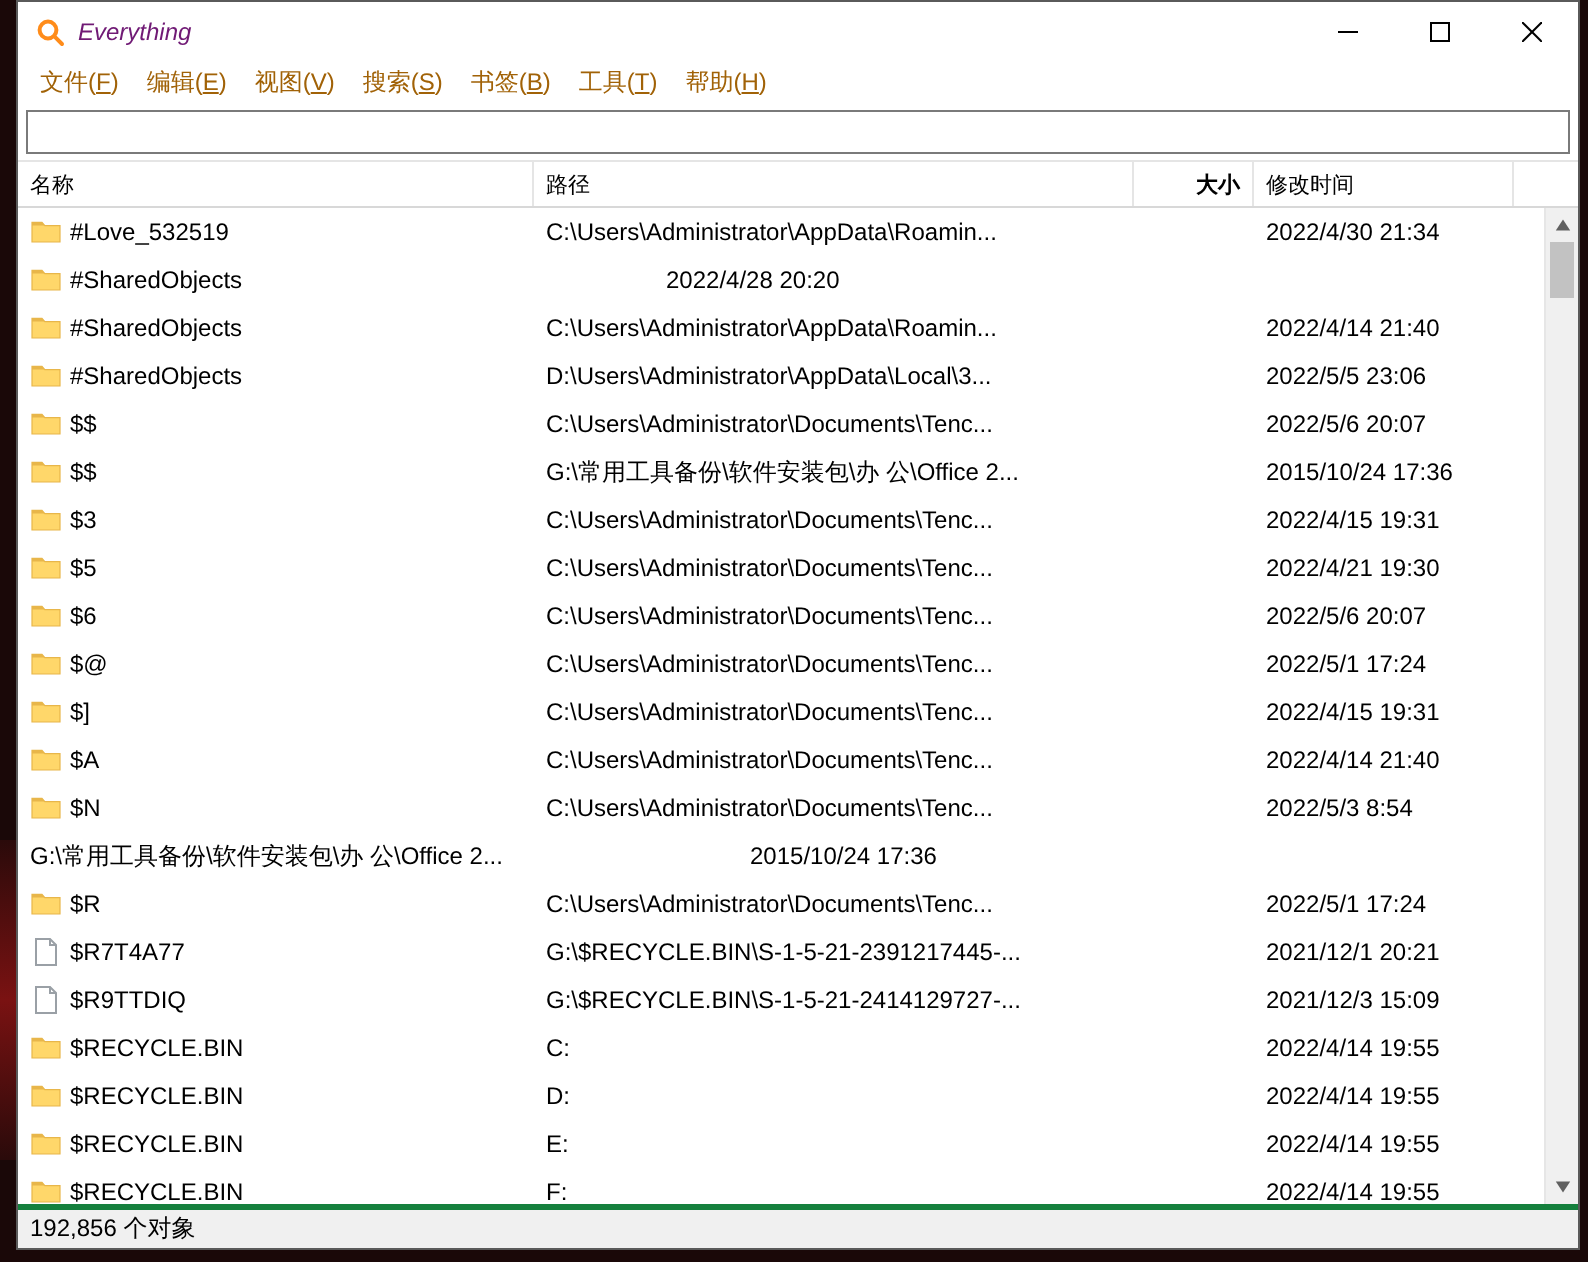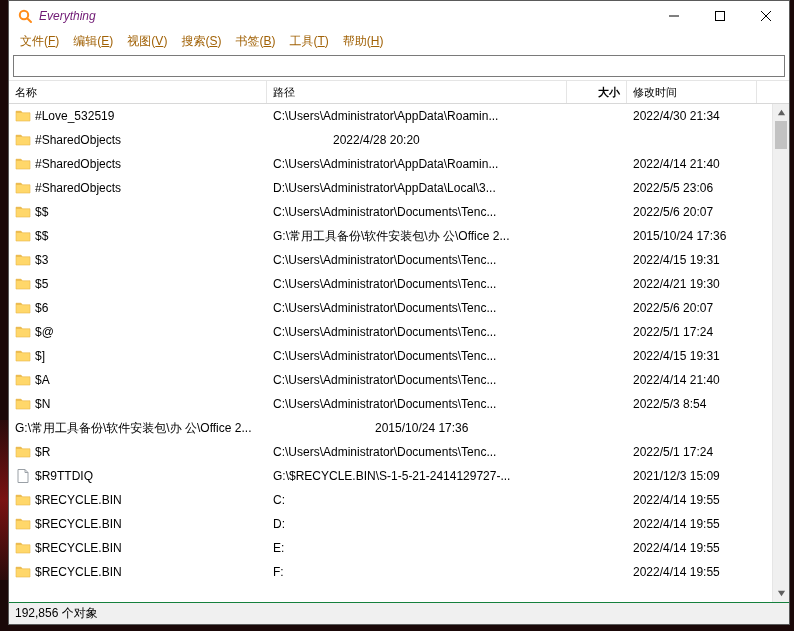--- a/index.html
+++ b/index.html
@@ -143,21 +143,21 @@
       background:#f0f0f0;
     }
     .sb-track { flex:1; position:relative; }
     .sb-thumb {
       position:absolute; left:2px; right:2px;
       top: 0; height: 28px;
       background:#c2c2c2;
     }
     .statusbar {
       height: 22px;
-      border-top: 1px solid #15803d;
+      border-top: 3px solid #15803d;
       display:flex; align-items:center;
       padding: 0 6px;
       font-size: 12px;
       background:#f0f0f0;
       color:#000;
     }
     .col-name { width: 258px; }
     .col-path { width: 300px; }
     .col-size { width: 60px; font-weight: bold; }
     .col-date { width: 130px; }
@@ -397,20 +397,32 @@
           <div class="cell col-path">C:\Users\Administrator\Documents\Tenc...</div>
           <div class="cell size col-size"></div>
           <div class="cell col-date">2022/5/1 17:24</div>
         </div>
         <div class="row">
           <div class="cell name col-name">
             <span class="icon-file"><svg viewBox="0 0 16 16" width="16" height="16">
                 <path d="M3 1.5 L10 1.5 L13 4.5 L13 14.5 L3 14.5 Z" fill="#ffffff" stroke="#9aa0a6" stroke-width="1"></path>
                 <path d="M10 1.5 L10 4.5 L13 4.5" fill="none" stroke="#9aa0a6" stroke-width="1"></path>
               </svg></span>
+            <span>$R7T4A77</span>
+          </div>
+          <div class="cell col-path">G:\$RECYCLE.BIN\S-1-5-21-2391217445-...</div>
+          <div class="cell size col-size"></div>
+          <div class="cell col-date">2021/12/1 20:21</div>
+        </div>
+        <div class="row">
+          <div class="cell name col-name">
+            <span class="icon-file"><svg viewBox="0 0 16 16" width="16" height="16">
+                <path d="M3 1.5 L10 1.5 L13 4.5 L13 14.5 L3 14.5 Z" fill="#ffffff" stroke="#9aa0a6" stroke-width="1"></path>
+                <path d="M10 1.5 L10 4.5 L13 4.5" fill="none" stroke="#9aa0a6" stroke-width="1"></path>
+              </svg></span>
             <span>$R9TTDIQ</span>
           </div>
           <div class="cell col-path">G:\$RECYCLE.BIN\S-1-5-21-2414129727-...</div>
           <div class="cell size col-size"></div>
           <div class="cell col-date">2021/12/3 15:09</div>
         </div>
         <div class="row">
           <div class="cell name col-name">
             <span class="icon-folder"><svg viewBox="0 0 16 16" width="16" height="16">
                 <path d="M1 3.2 L6 3.2 L7.4 4.8 L15 4.8 L15 13 L1 13 Z" fill="#ffd76a" stroke="#e8b64a" stroke-width="0.6"></path>

